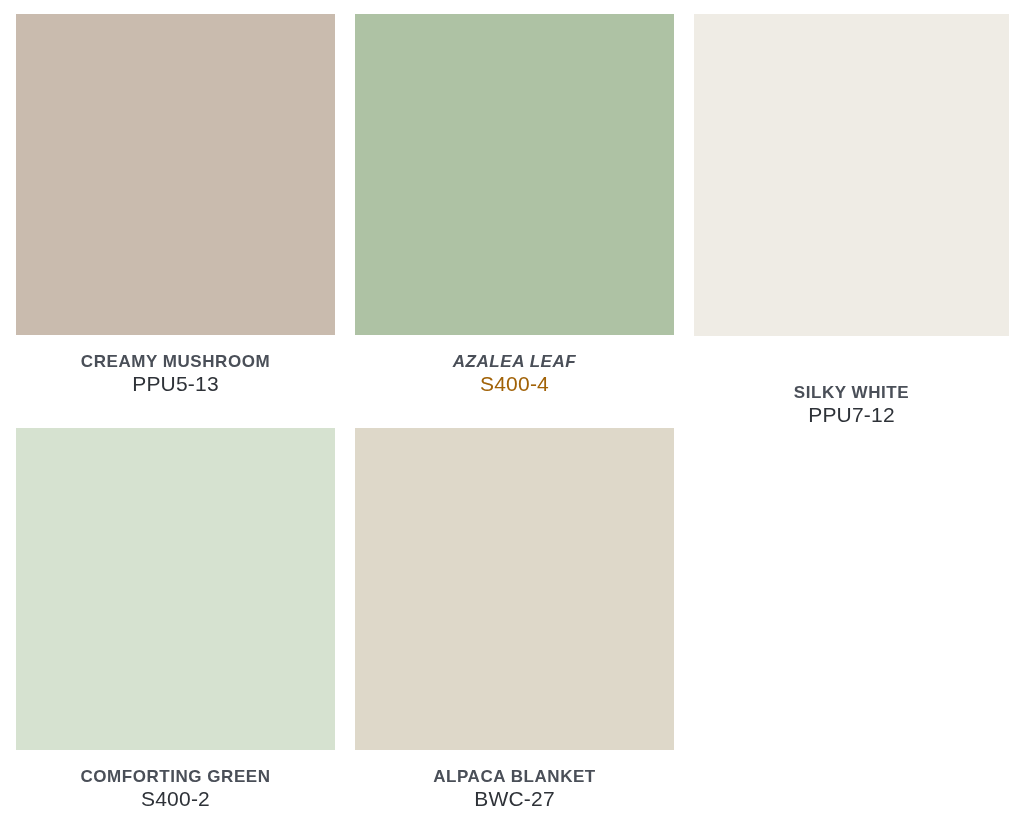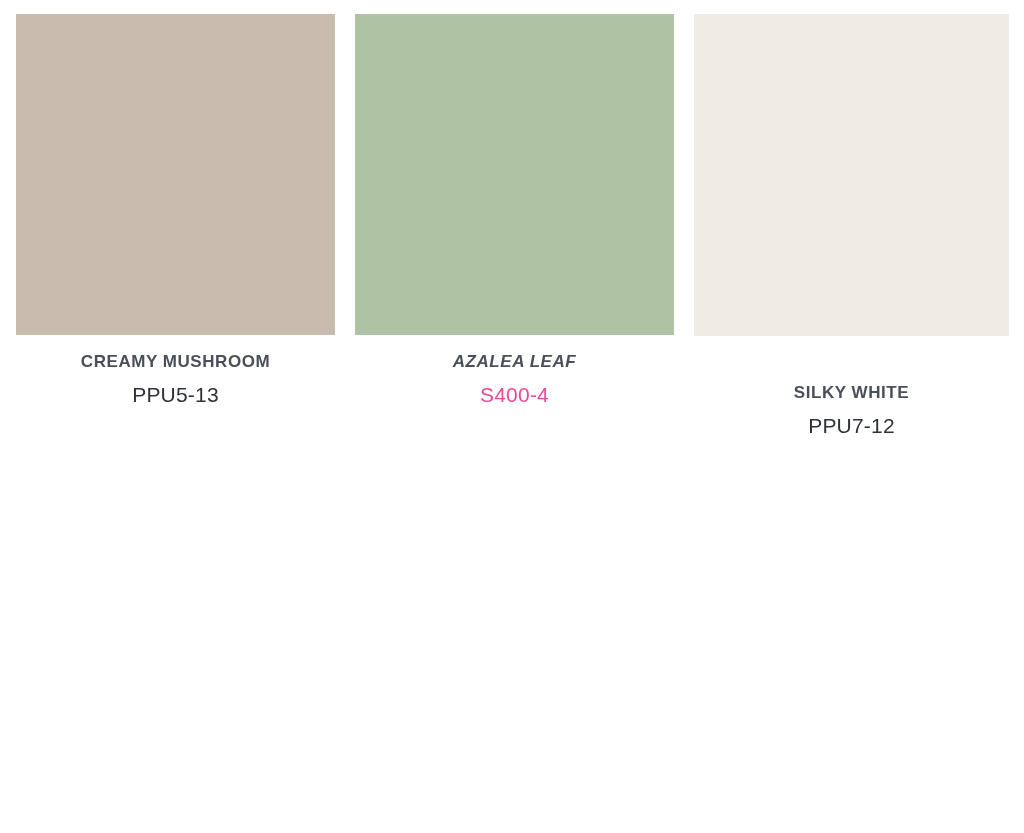--- a/index.html
+++ b/index.html
@@ -59,21 +59,21 @@
     font-size: 17px;
     font-weight: bold;
     letter-spacing: 0.55px;
     color: #4a4f58;
     text-align: center;
     line-height: 1.15;
     white-space: nowrap;
   }
 
   .swatch-code {
-    margin-top: 11px;
+    margin-top: 0;
     font-size: 21px;
     font-weight: normal;
     letter-spacing: 0.2px;
     color: #2e3238;
     text-align: center;
     line-height: 1.15;
     white-space: nowrap;
   }
 </style>
 </head>
@@ -86,28 +86,42 @@
     <div class="swatch-meta">
       <div class="swatch-name" style="color: rgb(74, 79, 88);">CREAMY MUSHROOM</div>
       <div class="swatch-code" style="color: rgb(46, 50, 56);">PPU5-13</div>
     </div>
   </div>
 
   <div class="swatch-card row-top">
     <div class="swatch-chip" style="background-color: rgb(174, 194, 164);"></div>
     <div class="swatch-meta">
       <div class="swatch-name" style="color: rgb(74, 79, 88); font-style: italic;">AZALEA LEAF</div>
-      <div class="swatch-code" style="color: #ec4899;">S400-4</div>
+      <div class="swatch-code" style="color: #a16207;">S400-4</div>
     </div>
   </div>
 
 
   <div class="swatch-card row-bottom">
     <div class="swatch-chip" style="background-color: rgb(239, 236, 229);"></div>
     <div class="swatch-meta">
       <div class="swatch-name" style="color: rgb(74, 79, 88); margin-top: 30px;">SILKY WHITE</div>
       <div class="swatch-code" style="color: rgb(46, 50, 56);">PPU7-12</div>
     </div>
   </div>
 
+  <div class="swatch-card row-bottom">
+    <div class="swatch-chip" style="background-color: rgb(214, 226, 208);"></div>
+    <div class="swatch-meta">
+      <div class="swatch-name" style="color: rgb(74, 79, 88);">COMFORTING GREEN</div>
+      <div class="swatch-code" style="color: rgb(46, 50, 56);">S400-2</div>
+    </div>
+  </div>
 
+  <div class="swatch-card row-bottom">
+    <div class="swatch-chip" style="background-color: rgb(222, 216, 201);"></div>
+    <div class="swatch-meta">
+      <div class="swatch-name" style="color: rgb(74, 79, 88);">ALPACA BLANKET</div>
+      <div class="swatch-code" style="color: rgb(46, 50, 56);">BWC-27</div>
+    </div>
+  </div>
 
 </div>
 
 </body></html>

